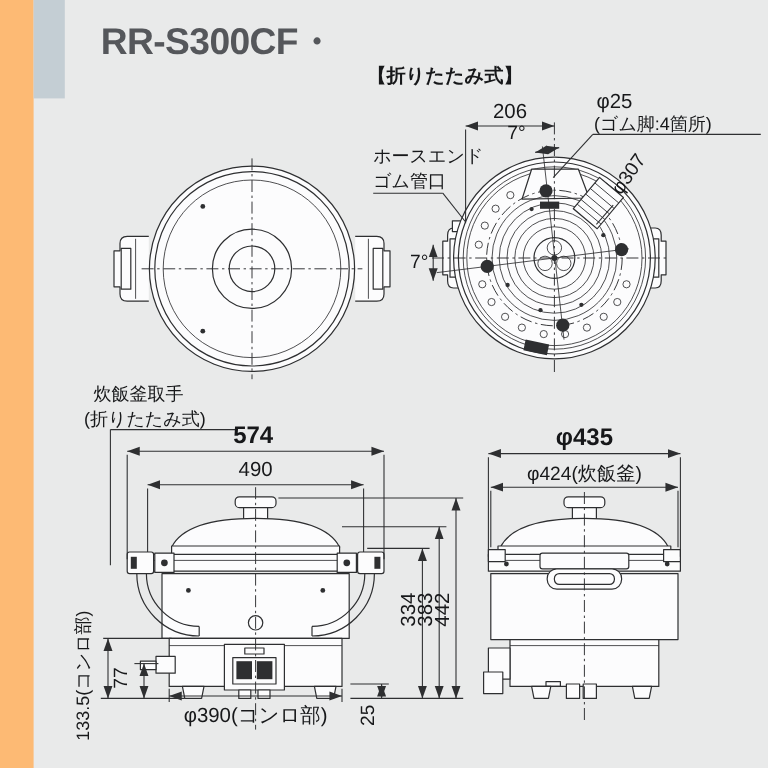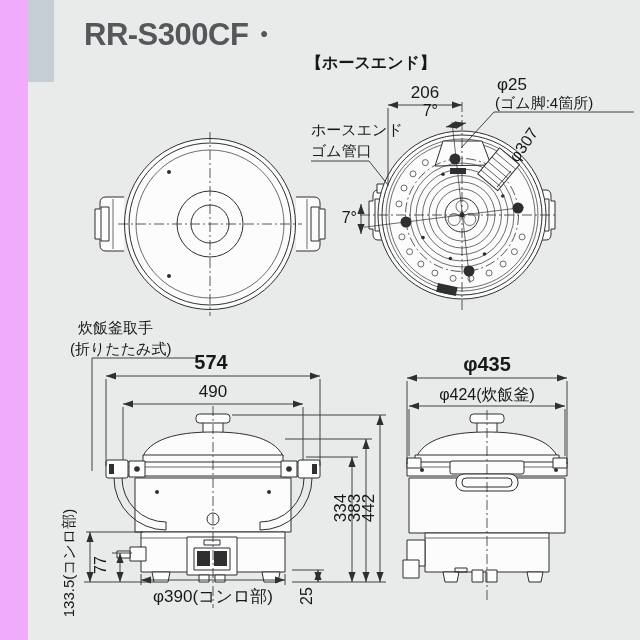--- a/index.html
+++ b/index.html
@@ -1,16 +1,16 @@
 <!DOCTYPE html>
 <html><head>
 <meta charset="utf-8">
 <style>
   html,body{margin:0;padding:0;}
-  #stage{position:relative;width:640px;height:640px;background:#f0abfc;overflow:hidden;
+  #stage{position:relative;width:640px;height:640px;background:#fdba74;overflow:hidden;
          font-family:"Liberation Sans","DejaVu Sans",sans-serif;}
   #panel{position:absolute;left:28px;top:0;width:612px;height:640px;background:#e9eaea;}
   #accent{position:absolute;left:28px;top:0;width:26px;height:82px;background:#c4ced4;}
   #title{position:absolute;left:84px;top:20px;color:#55575b;font-weight:bold;
          font-size:31px;line-height:30px;letter-spacing:-0.5px;}
   #seclabel{position:absolute;left:306px;top:53px;color:#17181a;font-size:16px;font-weight:600;}
   svg{position:absolute;left:0;top:0;}
   .ln{stroke:#2e2f31;fill:none;stroke-width:1;stroke-linejoin:round;}
   .fw{fill:#fcfcfd;}
   .sd{fill:#2e2f31;stroke:none;}
@@ -27,21 +27,21 @@
 <body>
 
 <div id="stage">
   <div id="panel"></div>
   <div id="accent"></div>
 
   <div id="title">
     <div>RR-S300CF・</div>
   </div>
 
-  <div id="seclabel">【ホースエンド】</div>
+  <div id="seclabel">【折りたたみ式】</div>
 
   <svg width="640" height="640" viewBox="0 0 640 640">
     <defs>
       <marker id="arr" viewBox="0 0 10 8" markerWidth="11" markerHeight="9" refX="9.5" refY="4" orient="auto-start-reverse" markerUnits="userSpaceOnUse">
         <path d="M0,0.6 L9.5,4 L0,7.4 Z" fill="#2e2f31"></path>
       </marker>
     </defs>
 
     <g>
 

